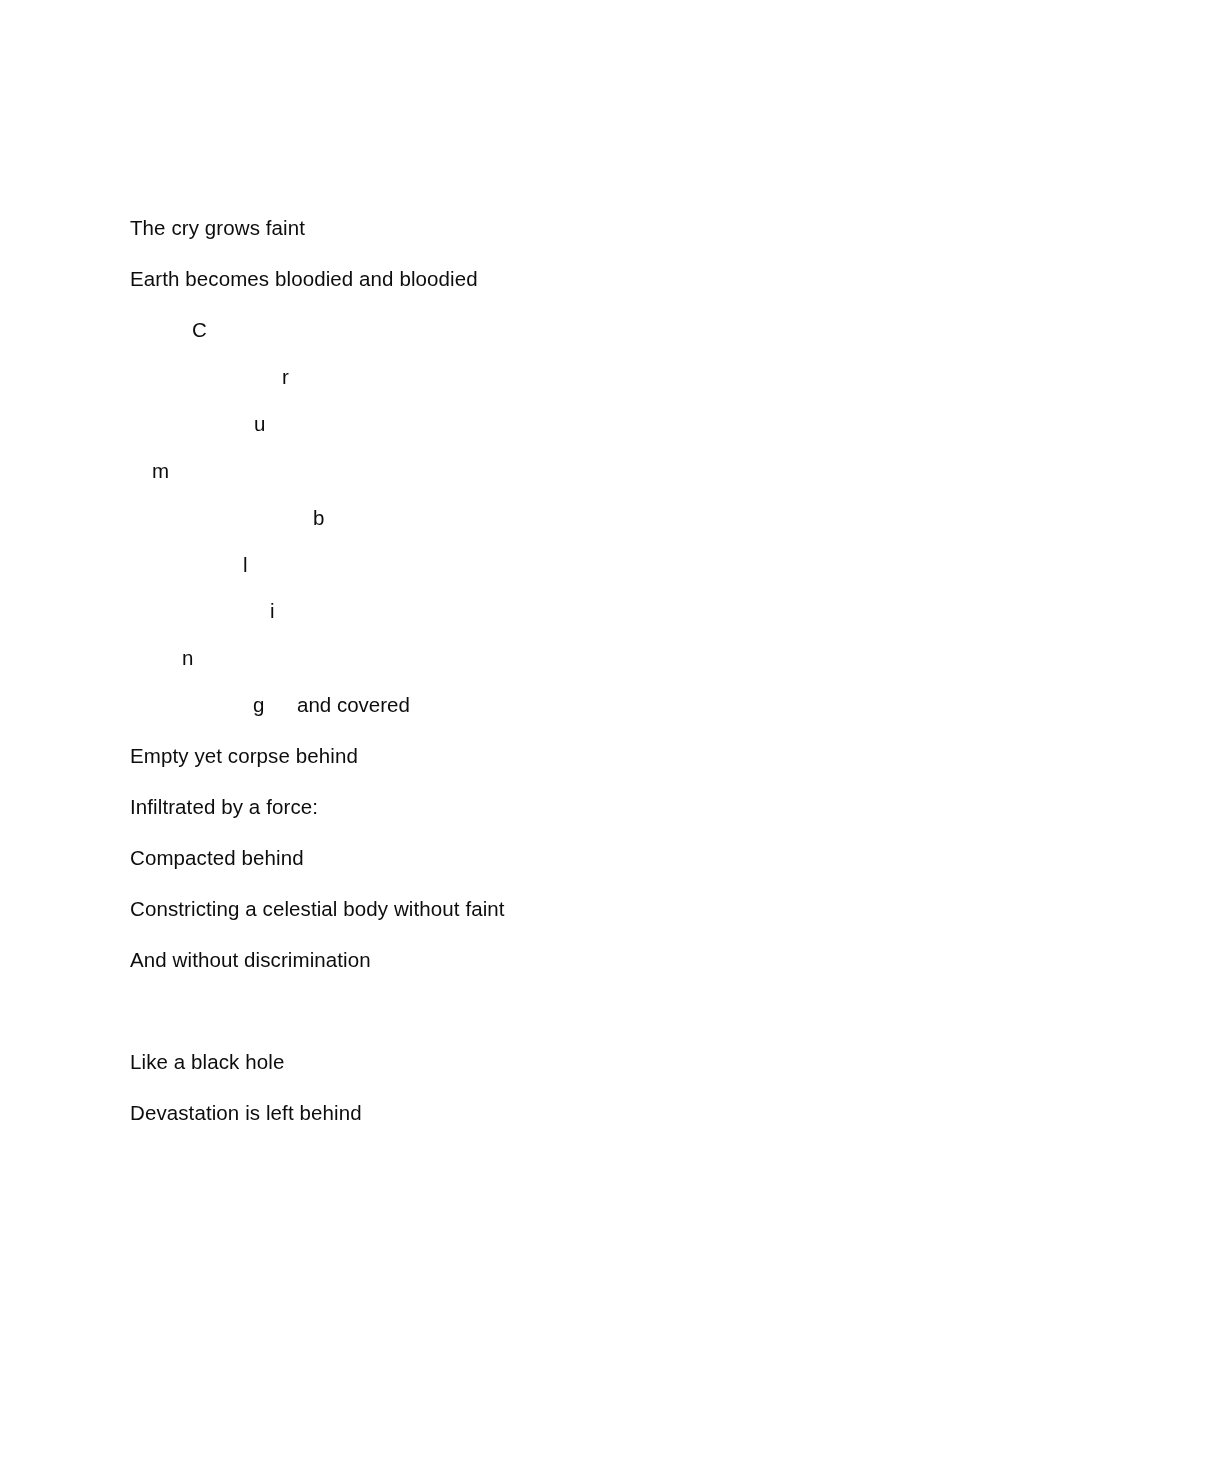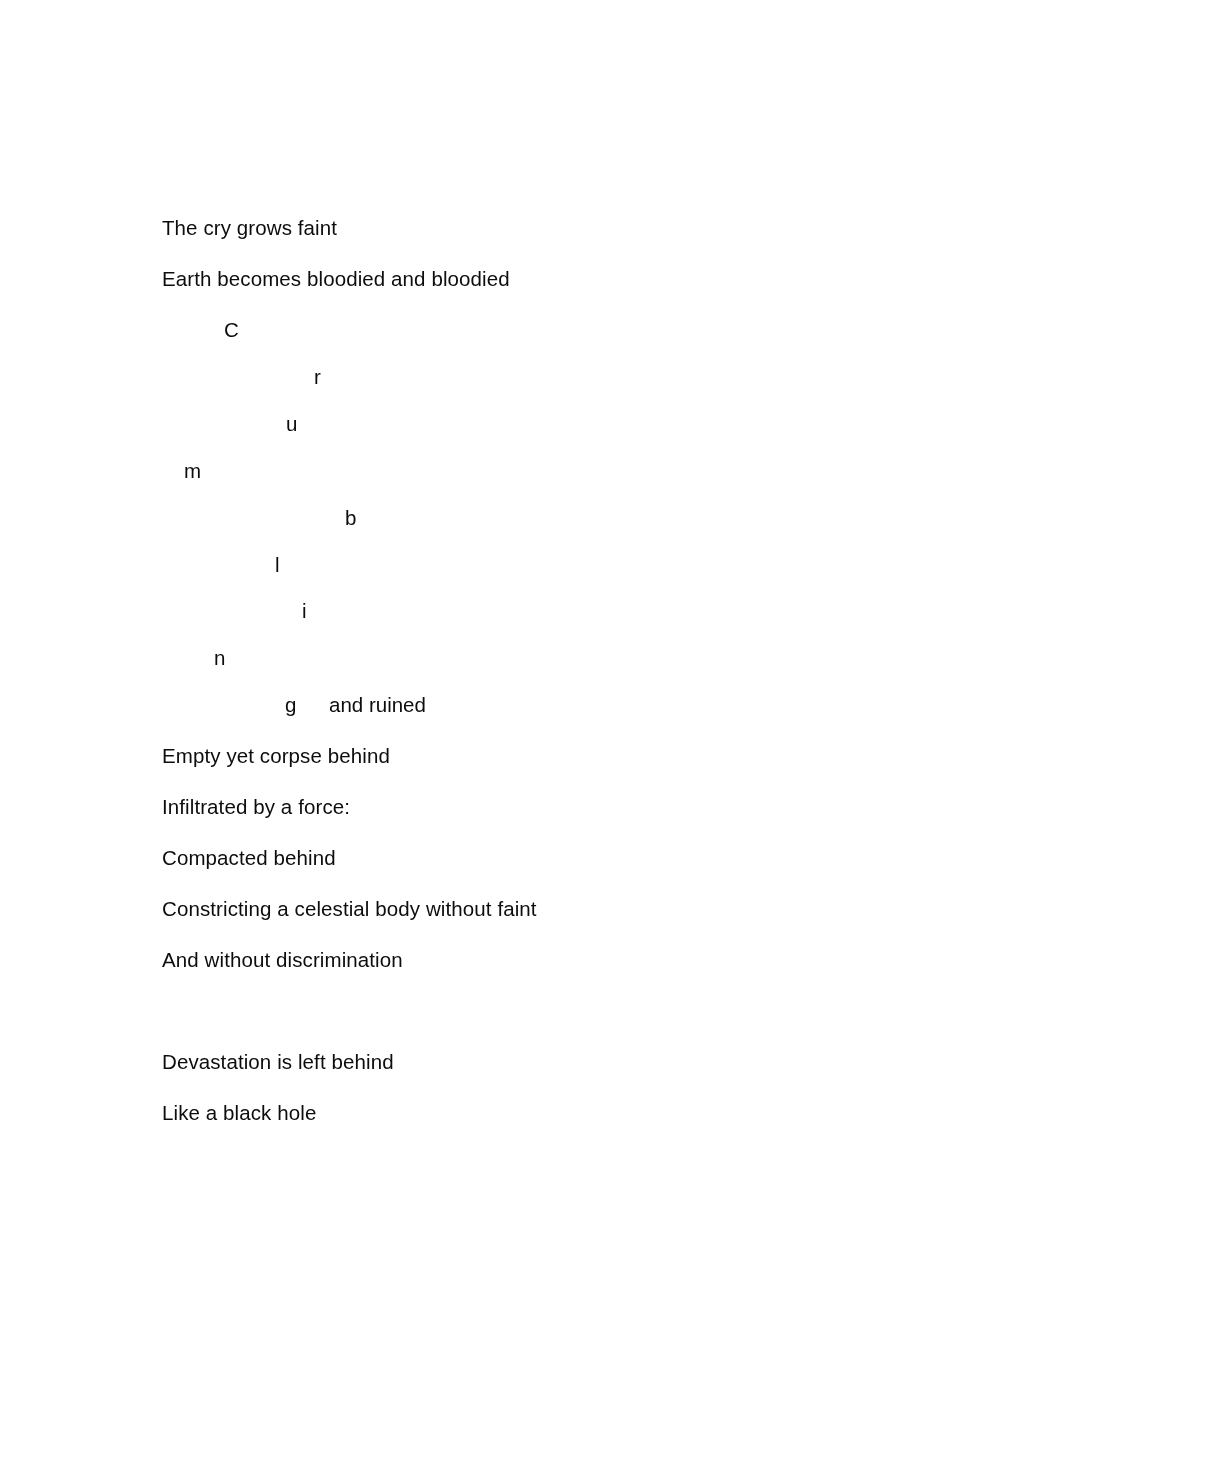--- a/index.html
+++ b/index.html
@@ -20,21 +20,20 @@
     top: 0; left: 0;
     width: 1230px;
     height: 1468px;
     background: #ffffff;
   }
   .doc-body {
     position: absolute;
     left: 130px;
     top: 218px;
     width: 980px;
-    margin-left: 32px;
   }
   .line {
     font-size: 20.5px;
     line-height: 1;
     color: #0d0d0d;
     white-space: pre;
     letter-spacing: 0.1px;
   }
   
   .para {
@@ -69,28 +68,28 @@
     <div class="scatter-wrap">
       <span class="scatter" style="left:62px;  top:0px;">C</span>
       <span class="scatter" style="left:152px; top:47px;">r</span>
       <span class="scatter" style="left:124px; top:94px;">u</span>
       <span class="scatter" style="left:22px;  top:141px;">m</span>
       <span class="scatter" style="left:183px; top:188px;">b</span>
       <span class="scatter" style="left:113px; top:235px;">l</span>
       <span class="scatter" style="left:140px; top:281px;">i</span>
       <span class="scatter" style="left:52px;  top:328px;">n</span>
       <span class="scatter" style="left:123px; top:375px;">g</span>
-      <span class="scatter" style="left:167px; top:375px;">and ruined</span>
+      <span class="scatter" style="left:167px; top:375px;">and covered</span>
     </div>
 
     <div class="line para">Empty yet corpse behind</div>
     <div class="line para">Infiltrated by a force:</div>
     <div class="line para">Compacted behind</div>
     <div class="line para">Constricting a celestial body without faint</div>
     <div class="line para">And without discrimination</div>
 
     <div class="blank-line"></div>
 
+    <div class="line para">Like a black hole</div>
     <div class="line para">Devastation is left behind</div>
-    <div class="line para">Like a black hole</div>
 
   </div>
 </div>
 
 </body></html>

